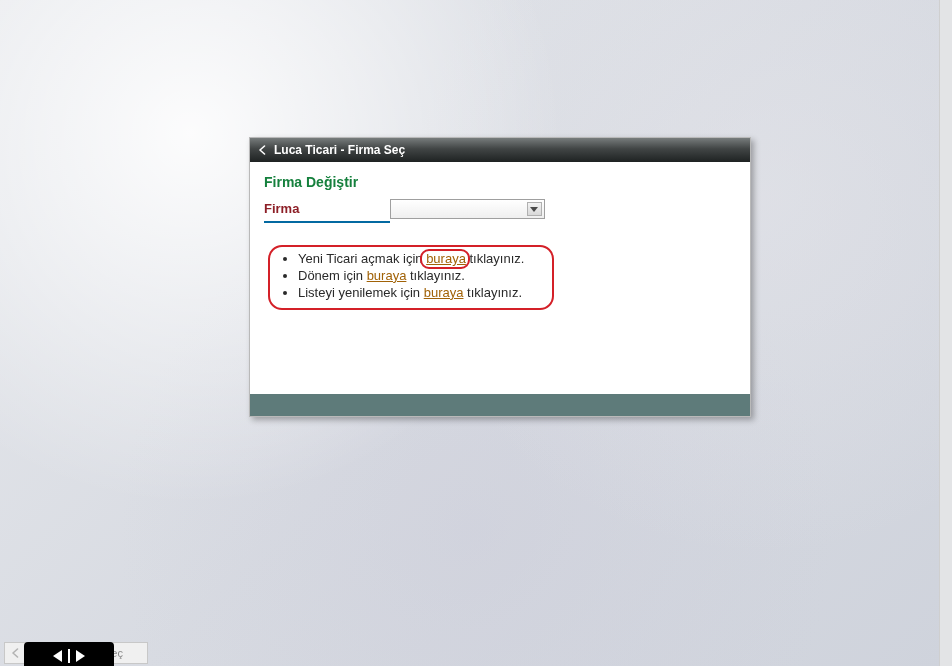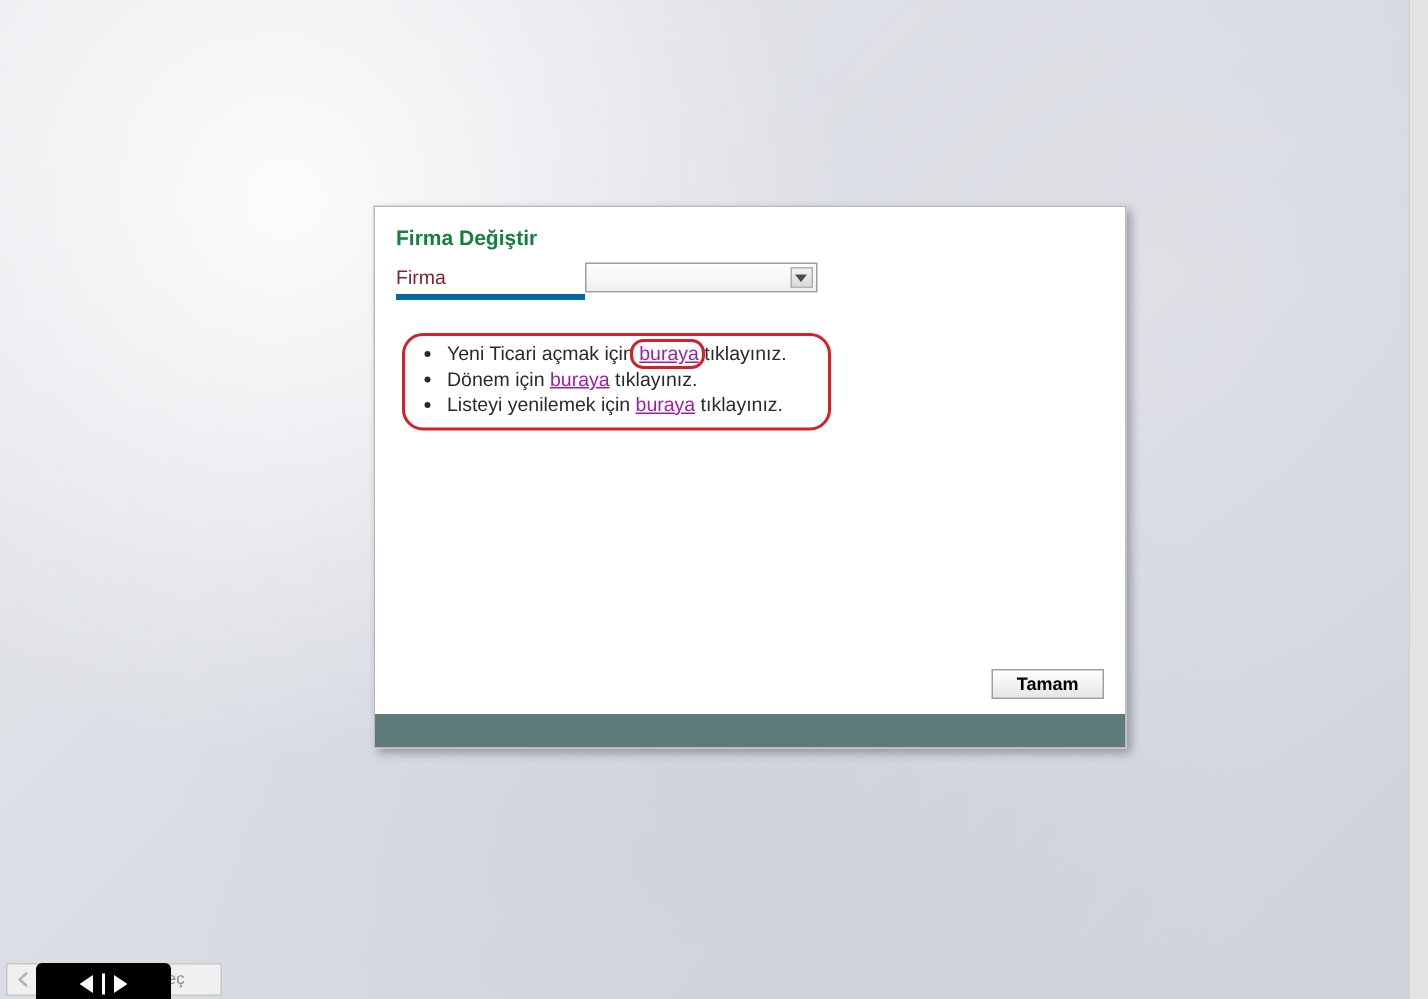--- a/index.html
+++ b/index.html
@@ -62,23 +62,23 @@
   table.form {
     border-collapse: collapse;
     font-size: 13px;
   }
   table.form td {
     padding: 3px 6px 3px 0;
     vertical-align: middle;
   }
   table.form td.label {
     color: #8d1f27;
-    font-weight: normal;
+    font-weight: bold;
     width: 120px;
-    border-bottom: 4px solid #0369a1;
+    border-bottom: 2px solid #0369a1;
   }
   table.form td.field {
     width: 160px;
   }
   .select {
     width: 155px;
     height: 20px;
     border: 1px solid #9f9f9f;
     background: linear-gradient(#ffffff,#efefef);
     font-size: 12px;
@@ -122,21 +122,21 @@
     padding-left: 18px;
     font-size: 13px;
     color: #2a2a2a;
   }
   .callout li {
     line-height: 1.3;
     margin: 0;
     list-style: disc;
   }
   .link {
-    color: #a21caf;
+    color: #a16207;
     text-decoration: underline;
     cursor: pointer;
   }
 
   .highlight-mark {
     position: absolute;
     border: 2px solid #d42028;
     border-radius: 9px;
     pointer-events: none;
   }
@@ -221,20 +221,28 @@
     border-left: 1px solid #cfcfcf;
   }
 </style>
 </head>
 <body>
 
 <div class="side-strip"></div>
 
 <div class="dialog">
 
+  <div class="title-bar">
+    <span class="back-icon">
+      <svg width="10" height="10" viewBox="0 0 10 10">
+        <path d="M6.5 1 L2 5 L6.5 9" stroke="#ffffff" stroke-width="1.6" fill="none" stroke-linecap="round" stroke-linejoin="round"></path>
+      </svg>
+    </span>
+    <span>Luca Ticari - Firma Seç</span>
+  </div>
 
   <div class="content">
 
     <div class="heading">Firma Değiştir</div>
 
     <table class="form">
       <tbody>
           <tr>
         <td class="label">Firma</td>
         <td class="field">
@@ -254,23 +262,20 @@
           <span>Dönem için </span><a class="link">buraya</a><span> tıklayınız.</span>
         </li>
         <li>
           <span>Listeyi yenilemek için </span><a class="link">buraya</a><span> tıklayınız.</span>
         </li>
       </ul>
     </div>
 
   </div>
 
-  <div class="button-row">
-    <button class="ok-button">Tamam</button>
-  </div>
 
   <div class="footer-bar"></div>
 </div>
 
 <div class="bottom-stub">
   <span class="stub-back">
     <svg width="10" height="10" viewBox="0 0 10 10">
       <path d="M6.5 1 L2 5 L6.5 9" stroke="#777" stroke-width="1.6" fill="none" stroke-linecap="round" stroke-linejoin="round"></path>
     </svg>
   </span>

